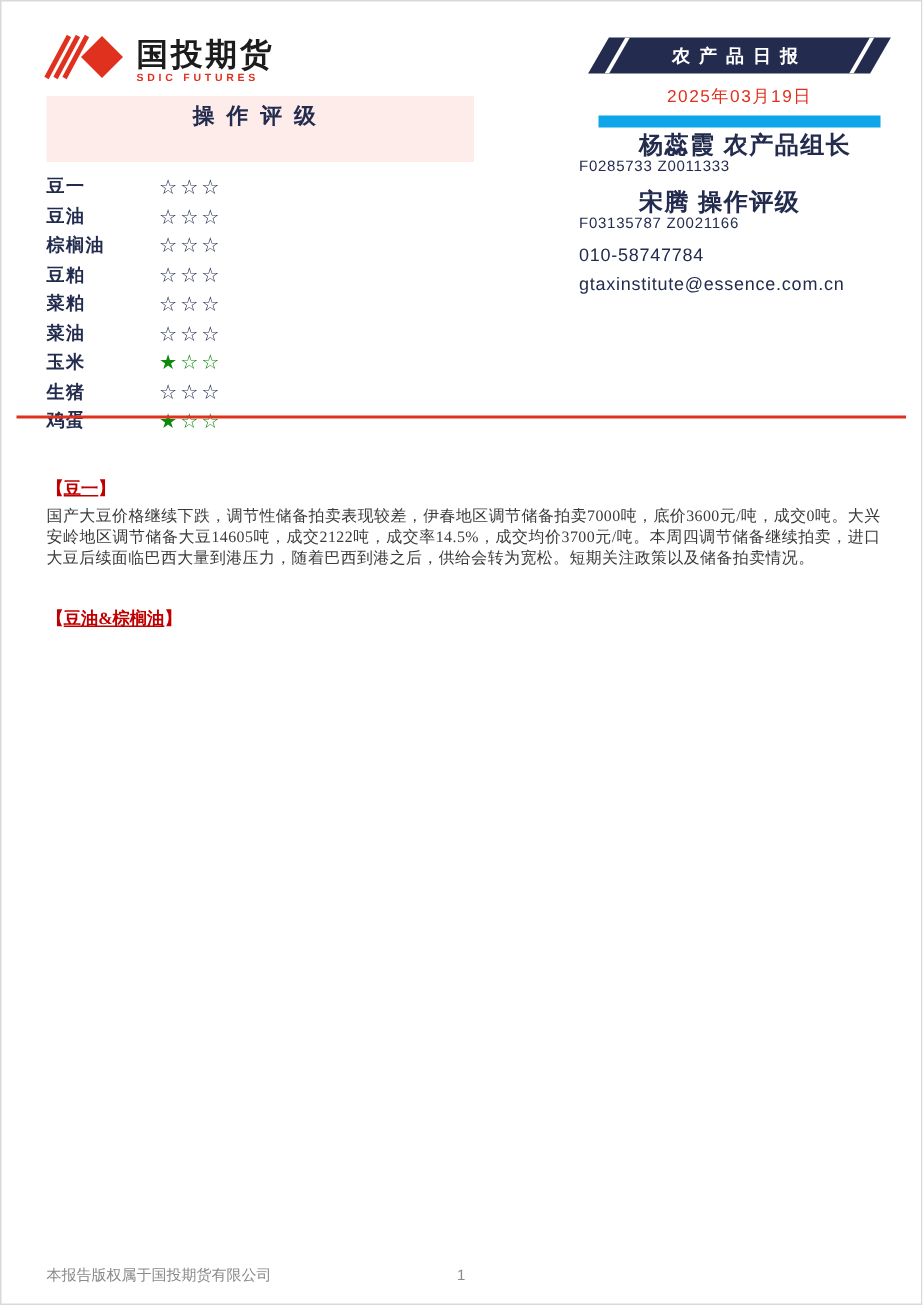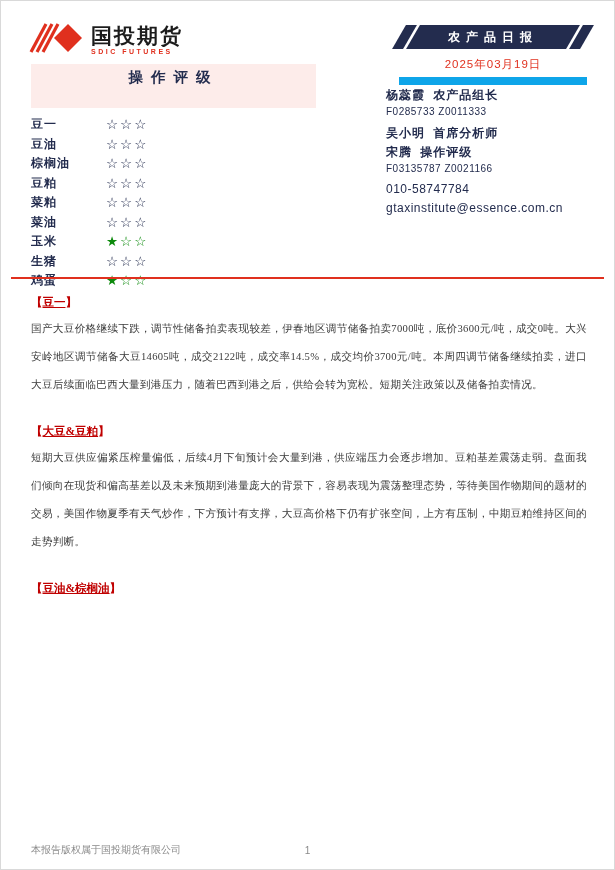--- a/index.html
+++ b/index.html
@@ -45,37 +45,37 @@
   .rating-row { display:flex; align-items:center; height:19.5px; }
   .rating-name {
     width:75px; color:#232c4e; font-size:12px; font-weight:bold; letter-spacing:1px;
     font-family:"Liberation Serif", serif;
   }
   .stars { font-size:13.5px; letter-spacing:2px; line-height:1; }
   .navy  { color:#232c4e; }
   .green { color:#0c8a0c; }
   
   .analysts { position:absolute; left:385px; top:86px; width:210px; color:#232c4e; }
-  .analyst-line { font-size:12px; font-weight:bold; letter-spacing:1px; height:19px;
-    font-family:Liberation Mono, monospace; }
+  .analyst-line { font-size:16px; font-weight:bold; letter-spacing:1px; height:19px;
+    font-family:Liberation Sans, sans-serif;margin-left:40px; }
   .analyst-codes { font-size:10px; height:19px; letter-spacing:0.5px; }
   .contact { }
   .contact-line { font-size:12px; height:19px; letter-spacing:0.5px; }
   
   .divider { position:absolute; left:10px; right:10px; top:276px; border-top:2px solid #e0301e; }
   
   .sections { position:absolute; left:30px; top:294px; width:556px; }
-  .section { margin-bottom:25px; }
+  .section { margin-bottom:25px;margin-top:23px; }
   .section-title {
     color:#c00000; font-size:11.5px; font-weight:bold; margin-bottom:5px;
     font-family:"Liberation Serif", serif;
   }
   .section-title .inner { text-decoration:underline; }
   .section-body {
-    color:#3a3a3a; font-size:10.6px; line-height:28px; text-align:justify;
+    color:#3a3a3a; font-size:10.6px; line-height:14px; text-align:justify;
     font-family:"Liberation Serif", serif; letter-spacing:0.3px;
   }
   
   .footer {
     position:absolute; left:30px; right:30px; bottom:12px;
     display:flex; justify-content:flex-start; align-items:center;
     color:#8a8a8a; font-size:10px;
   }
   .footer .page-num { position:absolute; left:50%; transform:translateX(-50%); }
 </style>
@@ -152,24 +152,20 @@
 
   <div class="analysts">
     <div>
       <div class="analyst-line">
         <span>杨蕊霞</span>
         <span>农产品组长</span>
       </div>
       <div class="analyst-codes">F0285733 Z0011333</div>
     </div>
     <div>
-      <div class="analyst-line">
-        <span>吴小明</span>
-        <span>首席分析师</span>
-      </div>
     </div>
     <div>
       <div class="analyst-line">
         <span>宋腾</span>
         <span>操作评级</span>
       </div>
       <div class="analyst-codes">F03135787 Z0021166</div>
     </div>
     <div class="contact">
       <div class="contact-line">010-58747784</div>
@@ -178,24 +174,20 @@
   </div>
 
   <div class="divider"></div>
 
   <div class="sections">
     <div class="section">
       <div class="section-title">【<span class="inner">豆一</span>】</div>
       <div class="section-body">国产大豆价格继续下跌，调节性储备拍卖表现较差，伊春地区调节储备拍卖7000吨，底价3600元/吨，成交0吨。大兴安岭地区调节储备大豆14605吨，成交2122吨，成交率14.5%，成交均价3700元/吨。本周四调节储备继续拍卖，进口大豆后续面临巴西大量到港压力，随着巴西到港之后，供给会转为宽松。短期关注政策以及储备拍卖情况。</div>
     </div>
     <div class="section">
-      <div class="section-title">【<span class="inner">大豆&amp;豆粕</span>】</div>
-      <div class="section-body">短期大豆供应偏紧压榨量偏低，后续4月下旬预计会大量到港，供应端压力会逐步增加。豆粕基差震荡走弱。盘面我们倾向在现货和偏高基差以及未来预期到港量庞大的背景下，容易表现为震荡整理态势，等待美国作物期间的题材的交易，美国作物夏季有天气炒作，下方预计有支撑，大豆高价格下仍有扩张空间，上方有压制，中期豆粕维持区间的走势判断。</div>
-    </div>
-    <div class="section">
       <div class="section-title">【<span class="inner">豆油&amp;棕榈油</span>】</div>
     </div>
   </div>
 
   <div class="footer">
     <span>本报告版权属于国投期货有限公司</span>
     <span class="page-num">1</span>
   </div>
 
 </div>

